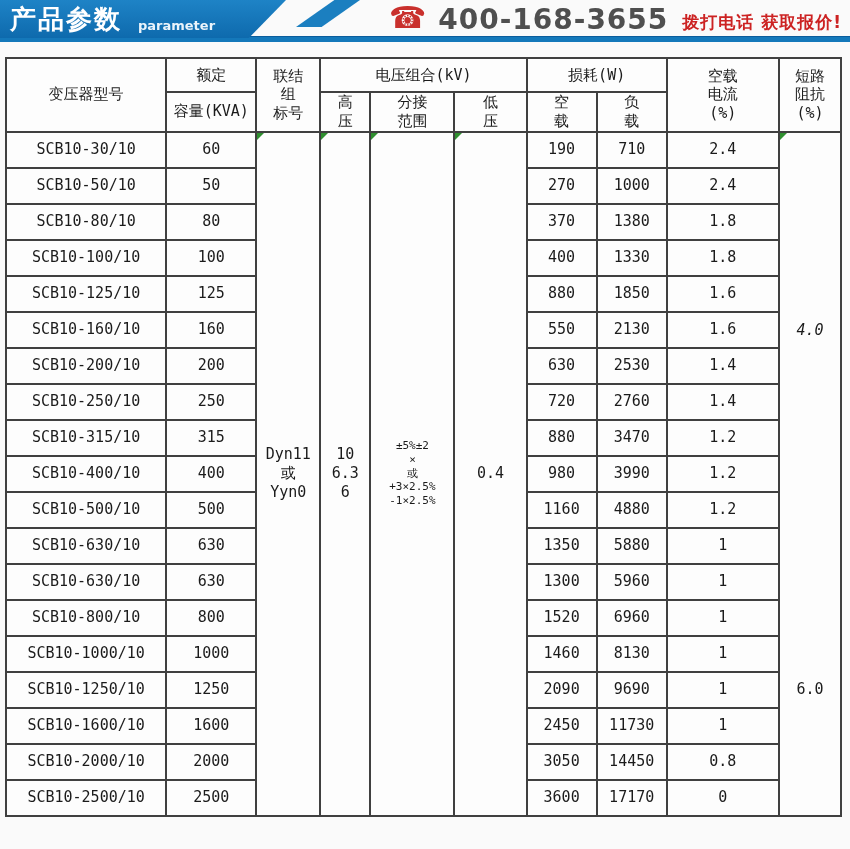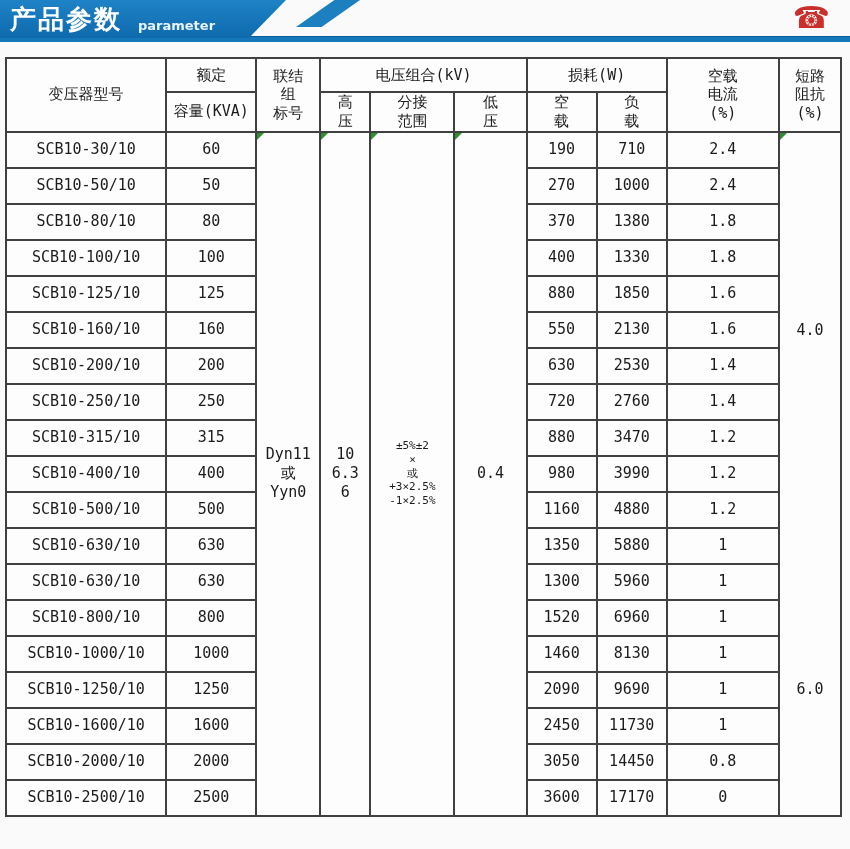--- a/index.html
+++ b/index.html
@@ -66,35 +66,37 @@
   .spec-table thead tr:nth-child(2){height:36px;}
   .spec-table tbody tr{height:36px;}
   .tap-cell{font-size:11px;line-height:1.3;}
   .corner-mark{
     position:absolute;left:0;top:0;width:0;height:0;
     border-top:7px solid #2f8f2f;border-right:7px solid transparent;
   }
   .impedance-cell .imp-val{
     position:absolute;left:0;width:100%;transform:translateY(-50%);
   }
-  .imp-top{top:28.9%;}
+  .imp-top{top:28.9%;font-style:italic;}
   .imp-bottom{top:81.6%;}
 </style>
 </head>
 <body>
 
 <div class="header">
   <div class="blue-rule"></div>
   <div class="banner-main">
     <span class="banner-title">产品参数</span>
     <span class="banner-sub">parameter</span>
   </div>
   <div class="banner-echo"></div>
   <div class="phone-area">
     <span class="phone-glyph">☎</span>
+    <span class="phone-number">400-168-3655</span>
+    <span class="phone-cta">拨打电话 获取报价!</span>
   </div>
 </div>
 
 <table class="spec-table">
   <colgroup>
     <col style="width:160px">
       <col style="width:90px">
       <col style="width:64px">
     <col style="width:50px">
       <col style="width:84px">

